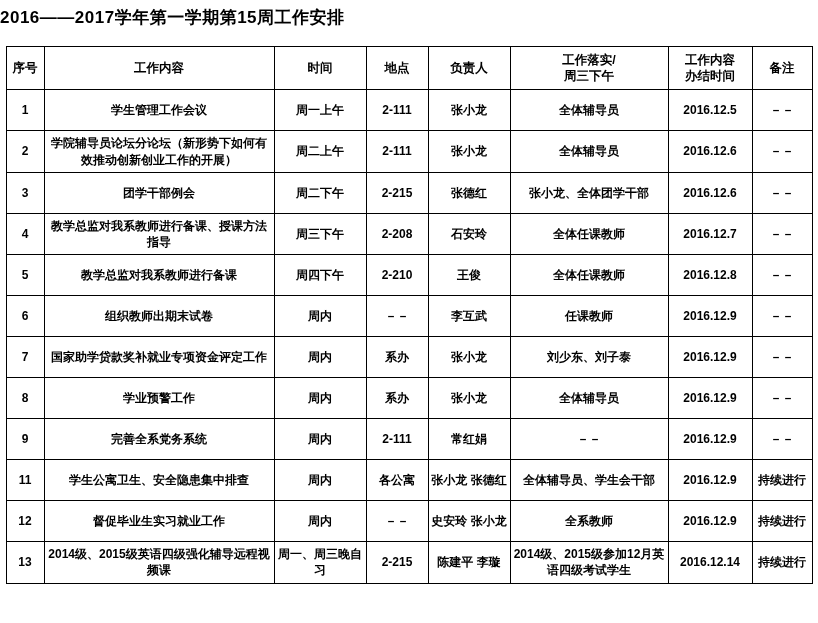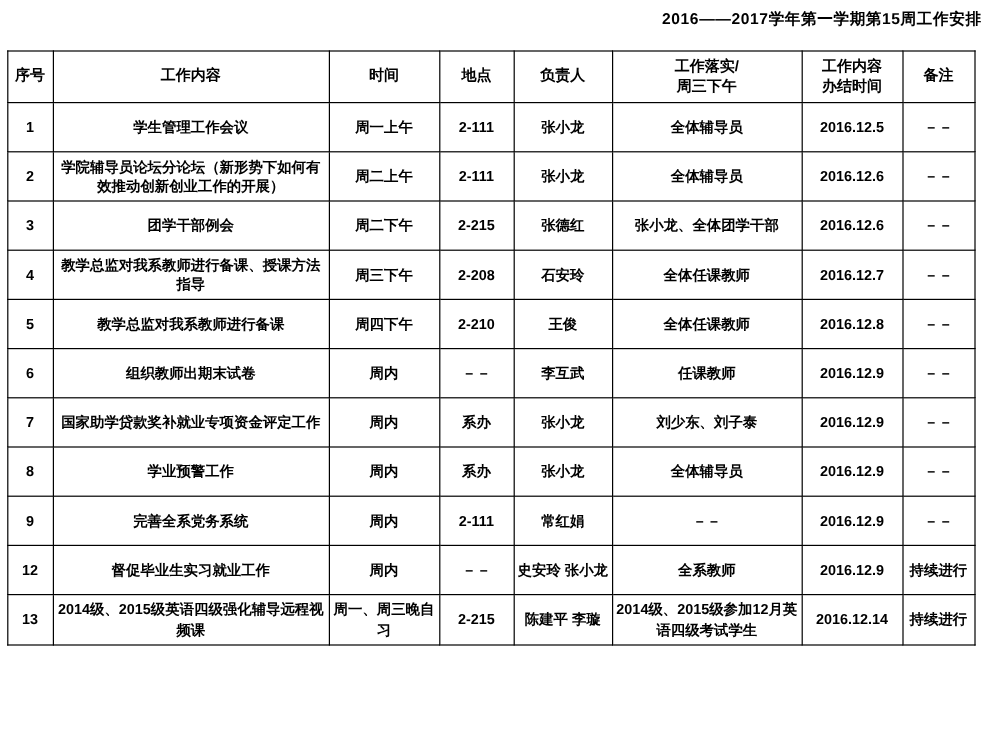--- a/index.html
+++ b/index.html
@@ -15,22 +15,22 @@
     overflow: hidden;
   }
   .page {
     width: 818px;
     height: 623px;
     position: relative;
     box-sizing: border-box;
     padding: 0;
   }
   .doc-title {
-    text-align: right;
-    font-size: 13px;
+    text-align: left;
+    font-size: 17px;
     font-weight: bold;
     letter-spacing: 0.5px;
     padding: 8px 0 10px 0;
     line-height: 1.2;
   }
   table.schedule {
     border-collapse: collapse;
     width: 806px;
     margin: 8px auto;
     table-layout: fixed;
@@ -200,20 +200,30 @@
         <td>9</td>
         <td class="cell-task">完善全系党务系统</td>
         <td>周内</td>
         <td>2-111</td>
         <td>常红娟</td>
         <td>－－</td>
         <td>2016.12.9</td>
         <td>－－</td>
       </tr>
       <tr>
+        <td>11</td>
+        <td class="cell-task">学生公寓卫生、安全隐患集中排查</td>
+        <td>周内</td>
+        <td>各公寓</td>
+        <td>张小龙 张德红</td>
+        <td>全体辅导员、学生会干部</td>
+        <td>2016.12.9</td>
+        <td>持续进行</td>
+      </tr>
+      <tr>
         <td>12</td>
         <td class="cell-task">督促毕业生实习就业工作</td>
         <td>周内</td>
         <td>－－</td>
         <td>史安玲 张小龙</td>
         <td>全系教师</td>
         <td>2016.12.9</td>
         <td>持续进行</td>
       </tr>
       <tr>

